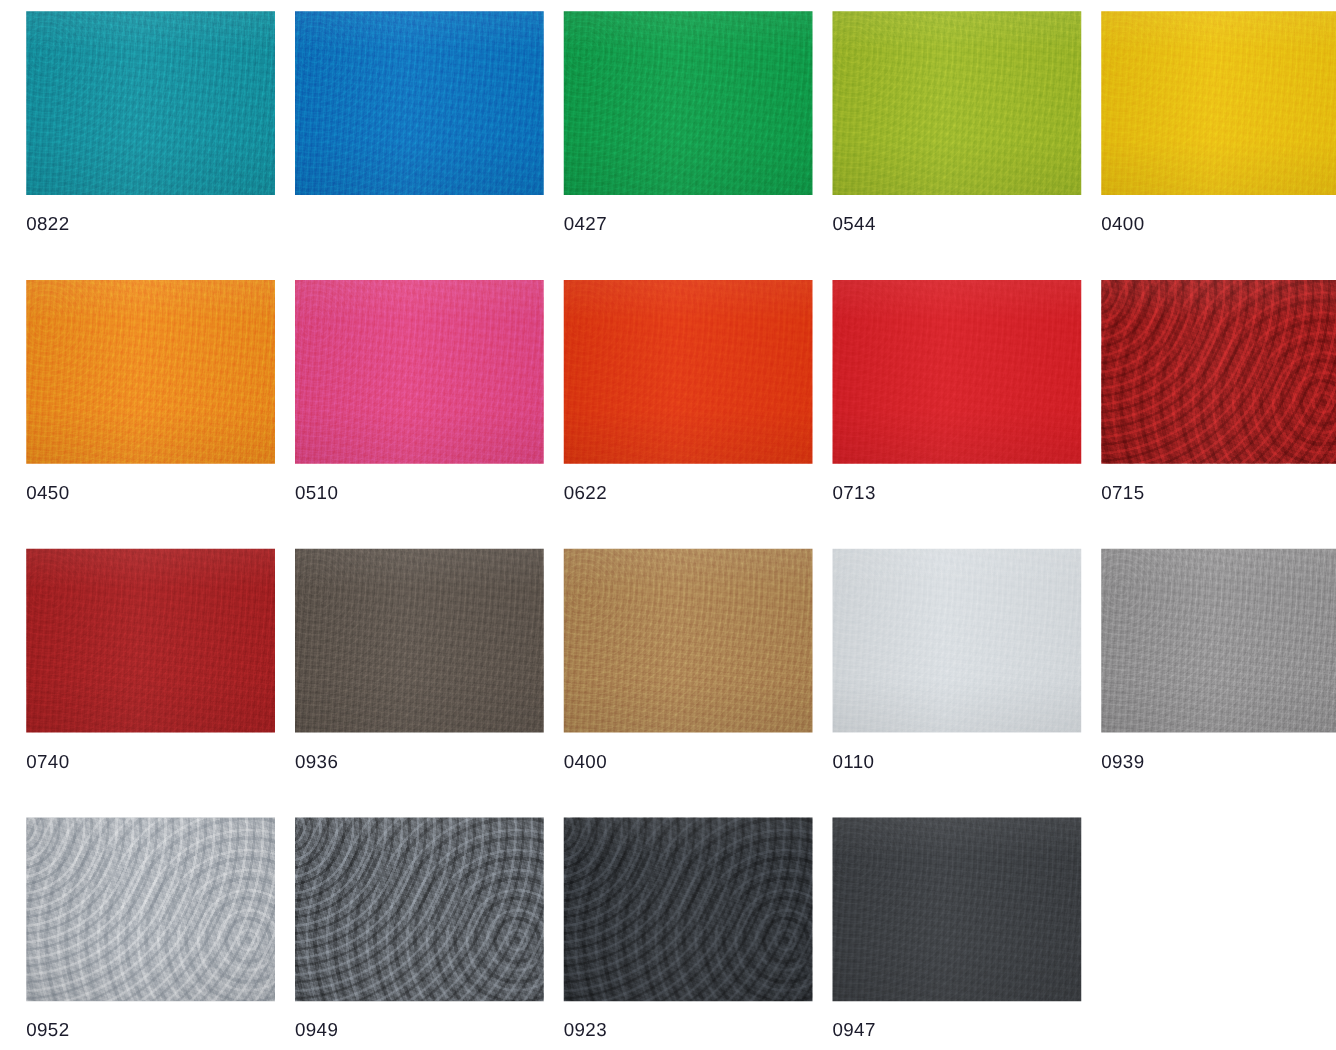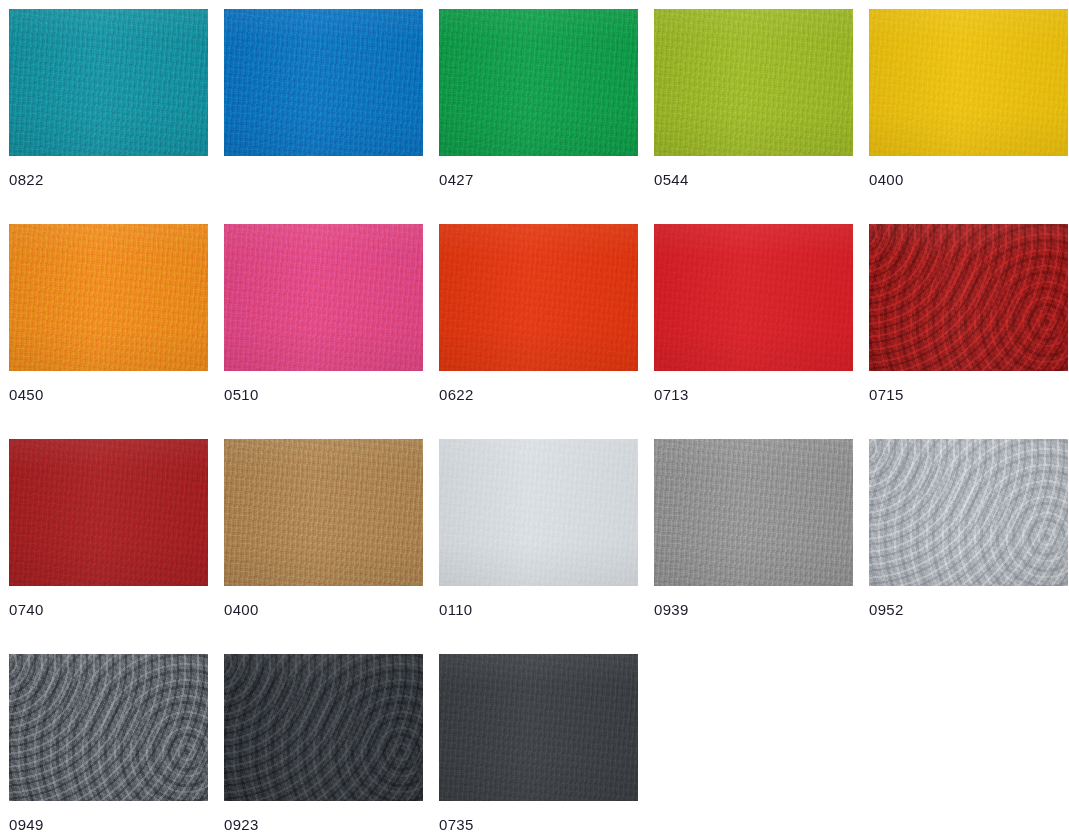--- a/index.html
+++ b/index.html
@@ -24,20 +24,21 @@
     row-gap: 0px;
     align-content: start;
     justify-content: start;
   }
 
   .swatch-cell {
     width: 199px;
     height: 215px;
     display: flex;
     flex-direction: column;
+    margin-left: 12px;
   }
 
   .swatch-chip {
     position: relative;
     width: 199px;
     height: 147px;
     overflow: hidden;
     flex: none;
   }
 
@@ -165,20 +166,24 @@
     </div>
     <div class="swatch-cell">
       <div class="swatch-chip mottled" style="background-color: rgb(156, 27, 27);"></div>
       <div class="swatch-label">0715</div>
     </div>
     <div class="swatch-cell">
       <div class="swatch-chip" style="background-color: rgb(165, 31, 33);"></div>
       <div class="swatch-label">0740</div>
     </div>
     <div class="swatch-cell">
+      <div class="swatch-chip" style="background-color: rgb(93, 84, 76);"></div>
+      <div class="swatch-label">0936</div>
+    </div>
+    <div class="swatch-cell">
       <div class="swatch-chip" style="background-color: rgb(173, 131, 81);"></div>
       <div class="swatch-label">0400</div>
     </div>
     <div class="swatch-cell">
       <div class="swatch-chip" style="background-color: rgb(217, 222, 226);"></div>
       <div class="swatch-label">0110</div>
     </div>
     <div class="swatch-cell">
       <div class="swatch-chip" style="background-color: rgb(147, 146, 147);"></div>
       <div class="swatch-label">0939</div>
@@ -190,15 +195,15 @@
     <div class="swatch-cell">
       <div class="swatch-chip mottled" style="background-color: rgb(95, 100, 106);"></div>
       <div class="swatch-label">0949</div>
     </div>
     <div class="swatch-cell">
       <div class="swatch-chip mottled" style="background-color: rgb(52, 56, 61);"></div>
       <div class="swatch-label">0923</div>
     </div>
     <div class="swatch-cell">
       <div class="swatch-chip" style="background-color: rgb(59, 62, 66);"></div>
-      <div class="swatch-label">0735</div>
+      <div class="swatch-label">0947</div>
     </div>
   </div>
 
 </body></html>

